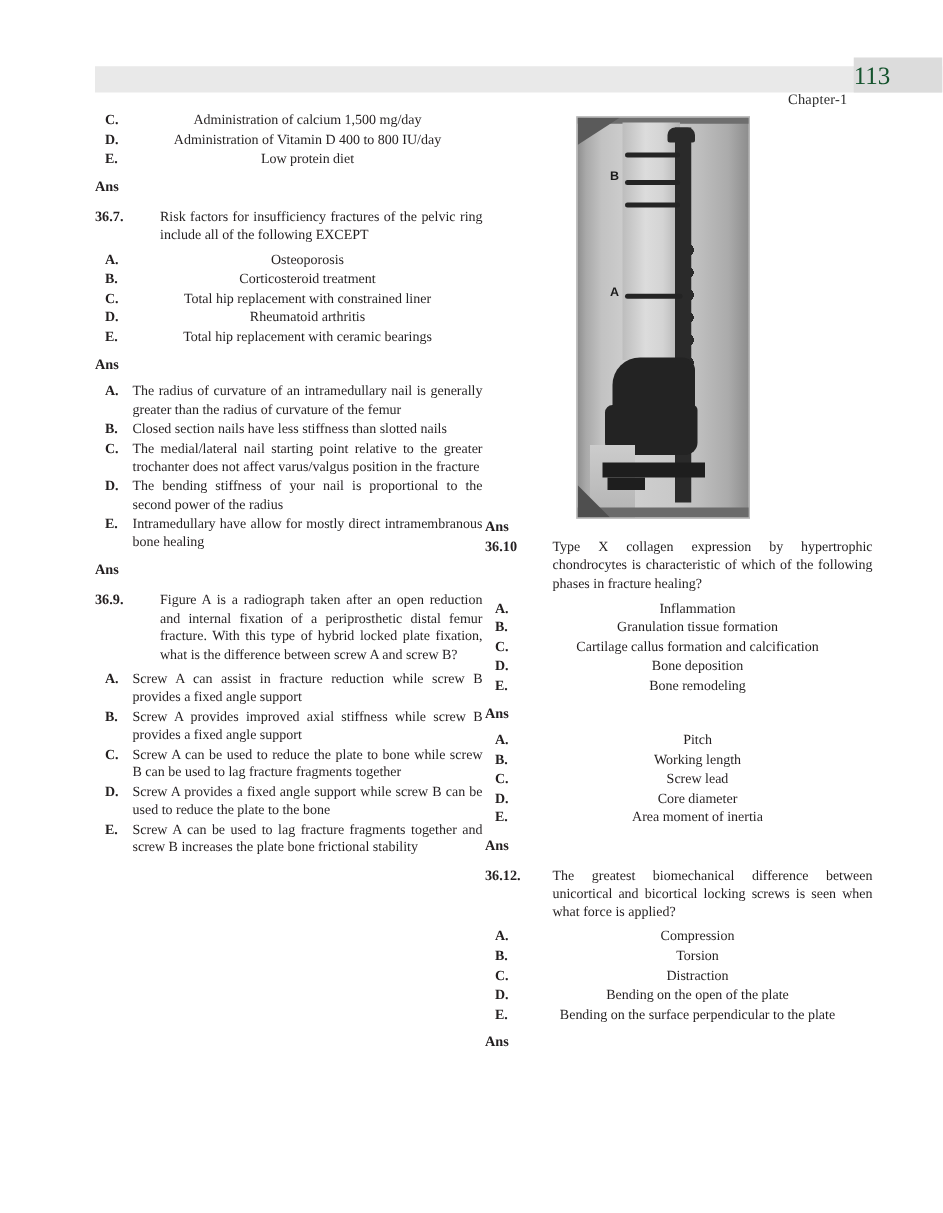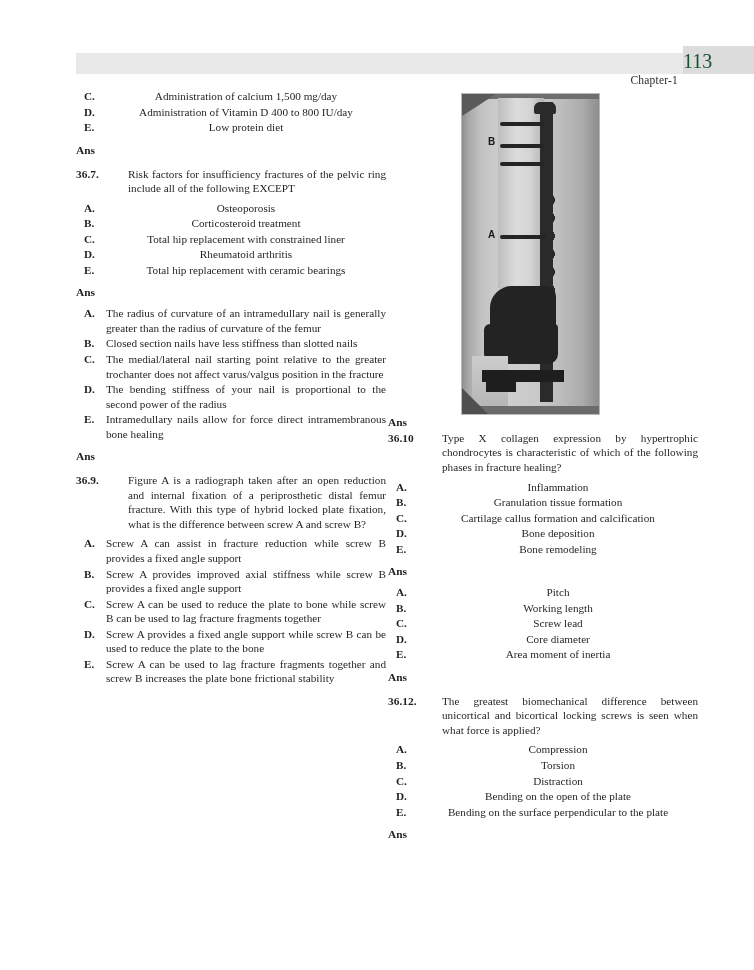--- a/index.html
+++ b/index.html
@@ -347,21 +347,21 @@
     <div class="opt">
       <span class="opt-letter">C.</span>
       <span class="opt-text">The medial/lateral nail starting point relative to the greater trochanter does not affect varus/valgus position in the fracture</span>
     </div>
     <div class="opt">
       <span class="opt-letter">D.</span>
       <span class="opt-text">The bending stiffness of your nail is proportional to the second power of the radius</span>
     </div>
     <div class="opt">
       <span class="opt-letter">E.</span>
-      <span class="opt-text">Intramedullary nails allow for force direct intramembranous bone healing</span>
+      <span class="opt-text">Intramedullary have allow for mostly direct intramembranous bone healing</span>
     </div>
     <div class="ans">Ans</div>
   </div>
 
   <div class="qblock">
     <div class="qline">
       <span class="qnum">36.9.</span>
       <span class="qtext">Figure A is a radiograph taken after an open reduction and internal fixation of a periprosthetic distal femur fracture. With this type of hybrid locked plate fixation, what is the difference between screw A and screw B?</span>
     </div>
     <div class="gap-sm"></div>

